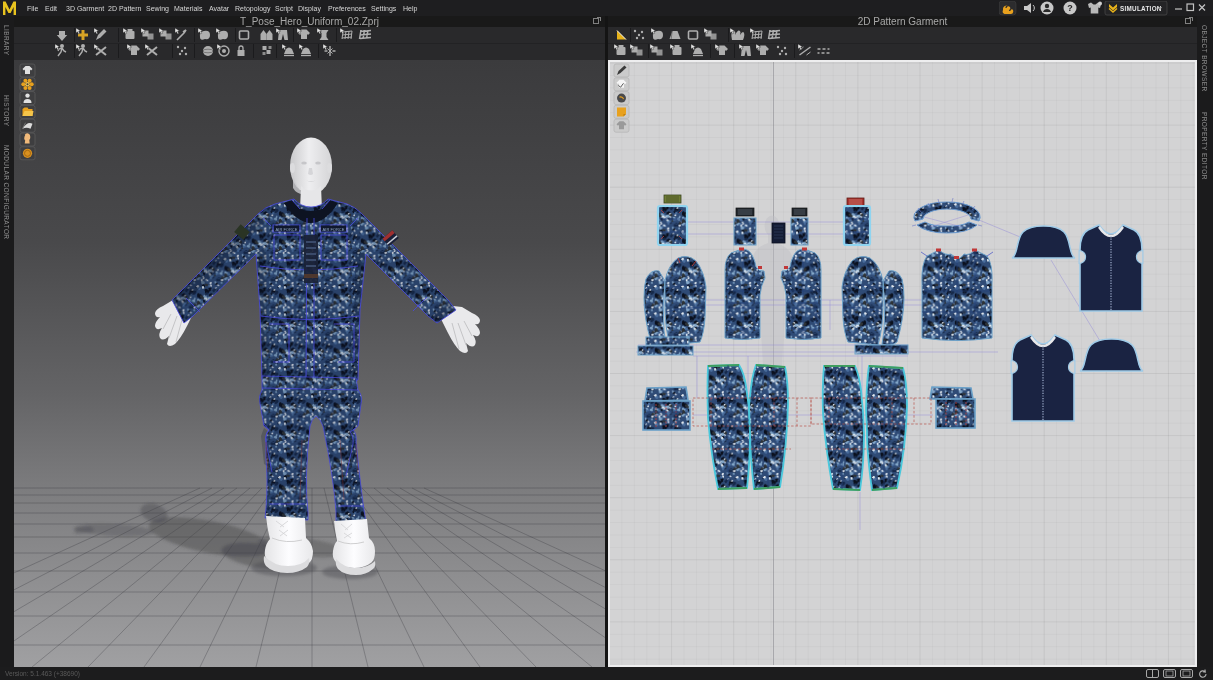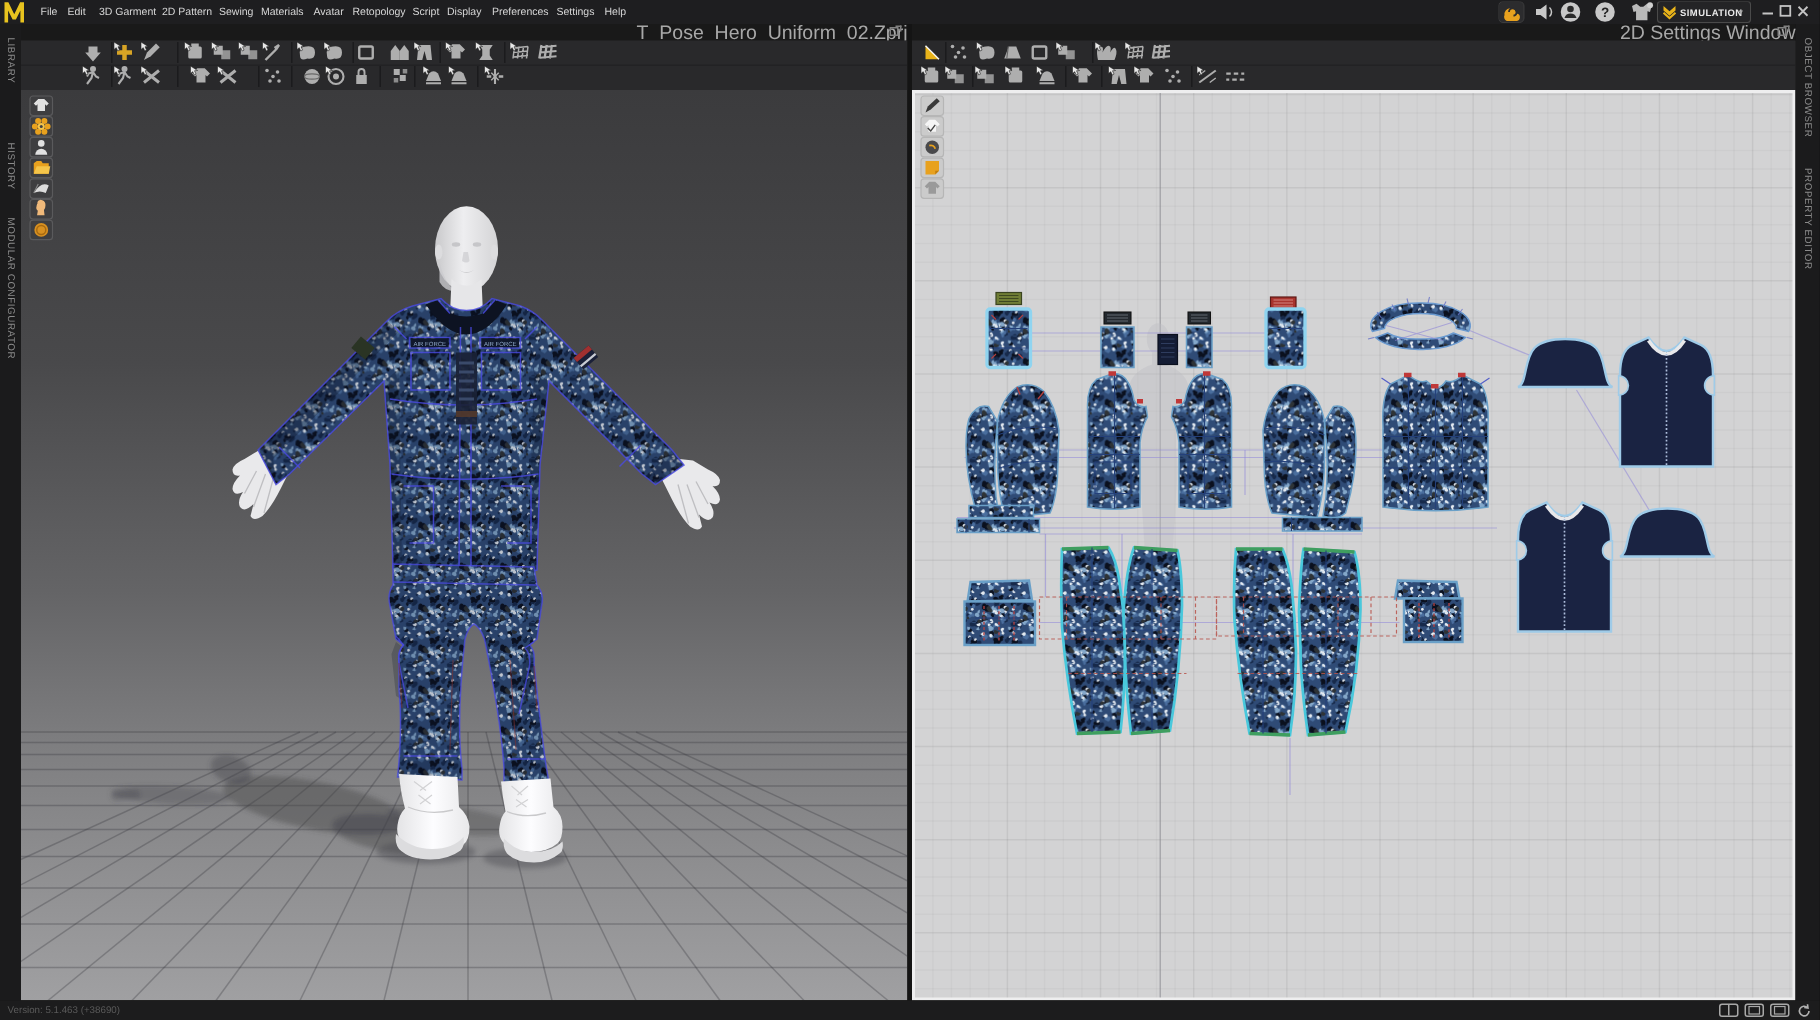--- a/index.html
+++ b/index.html
@@ -3,21 +3,21 @@
 *{margin:0;padding:0;box-sizing:border-box}
 html,body{width:1213px;height:680px;overflow:hidden;background:#141414;font-family:"Liberation Sans",sans-serif}
 #menubar{position:absolute;left:0;top:0;width:1213px;height:16px;background:#1e1e20}
 #logo{position:absolute;left:1px;top:0}
 .mi{position:absolute;top:0;height:16px;line-height:17px;font-size:7px;color:#d6d6d6}
 #lstrip{position:absolute;left:0;top:16px;width:14px;height:651px;background:#1b1b1c}
 #rstrip{position:absolute;left:1197px;top:16px;width:16px;height:651px;background:#1b1b1c}
 .vtxt{position:absolute;writing-mode:vertical-rl;font-size:6.5px;color:#8b8b8b;letter-spacing:0.4px;white-space:nowrap}
 #tab3d{position:absolute;left:14px;top:16px;width:591px;height:11px;background:#191919}
 #tab2d{position:absolute;left:608px;top:16px;width:589px;height:11px;background:#191919}
-.tabtxt{position:absolute;top:0;width:100%;text-align:right;font-size:13px;color:#a8a8a8;line-height:12px}
+.tabtxt{position:absolute;top:0;width:100%;text-align:center;font-size:10px;color:#a8a8a8;line-height:12px}
 .floatic{position:absolute;top:2px;width:6px;height:6px;border:1px solid #808080}
 .floatic:after{content:"";position:absolute;left:3px;top:-2px;width:3px;height:3px;border-top:1px solid #808080;border-right:1px solid #808080}
 #tb3d{position:absolute;left:14px;top:27px;width:591px;height:33px;background:#29292b}
 #tb2d{position:absolute;left:608px;top:27px;width:589px;height:33px;background:#29292b}
 #gap{position:absolute;left:605px;top:16px;width:3px;height:651px;background:#141414}
 #vp3d{position:absolute;left:14px;top:60px;width:591px;height:607px;overflow:hidden}
 #vp2d{position:absolute;left:608px;top:60px;width:589px;height:607px;overflow:hidden}
 #status{position:absolute;left:0;top:667px;width:1213px;height:13px;background:#1c1c1d}
 #vertxt{position:absolute;left:5px;top:3px;font-size:6.5px;color:#5a5a5a}
 .sic{position:absolute;top:2px;width:13px;height:9px;border:1px solid #a8a8a8;border-radius:2px}
@@ -333,21 +333,21 @@
 </div>
 <div id="rstrip">
   <span class="vtxt" style="left:4px;top:9px">OBJECT BROWSER</span>
   <span class="vtxt" style="left:4px;top:96px">PROPERTY EDITOR</span>
 </div>
 <div id="tab3d">
     <span class="tabtxt">T_Pose_Hero_Uniform_02.Zprj</span>
     <span class="floatic" style="right:6px"></span>
   </div>
 <div id="tab2d">
-    <span class="tabtxt">2D Settings Window</span>
+    <span class="tabtxt">2D Pattern Garment</span>
     <span class="floatic" style="right:6px"></span>
   </div>
 <div id="tb3d">
     <svg width="591" height="33" viewBox="0 0 591 33" style="position:absolute;left:0;top:0">
       <rect width="591" height="33" fill="#29292b"></rect>
       <rect y="16" width="591" height="1" fill="#222224"></rect>
       <path d="M45 4 h6 v4 h2.2 l-5.2 6 -5.2 -6 h2.2 z" fill="#aeaeae"></path>
       <path d="M67.5 3 h3 v3.5 h3.5 v3 h-3.5 v3.5 h-3 v-3.5 h-3.5 v-3 h3.5 z" fill="#d8a425"></path>
       <path d="M62 1 l0 5 1.5 -1.2 1 2.2 1.2 -0.6 -1 -2.2 2 -0.2 z" fill="#e8e8e8" stroke="#222" stroke-width="0.4"></path>
       <path d="M82 13 l2 -5 6 -6 2.5 2.5 -6 6 z" fill="#aeaeae"></path>

